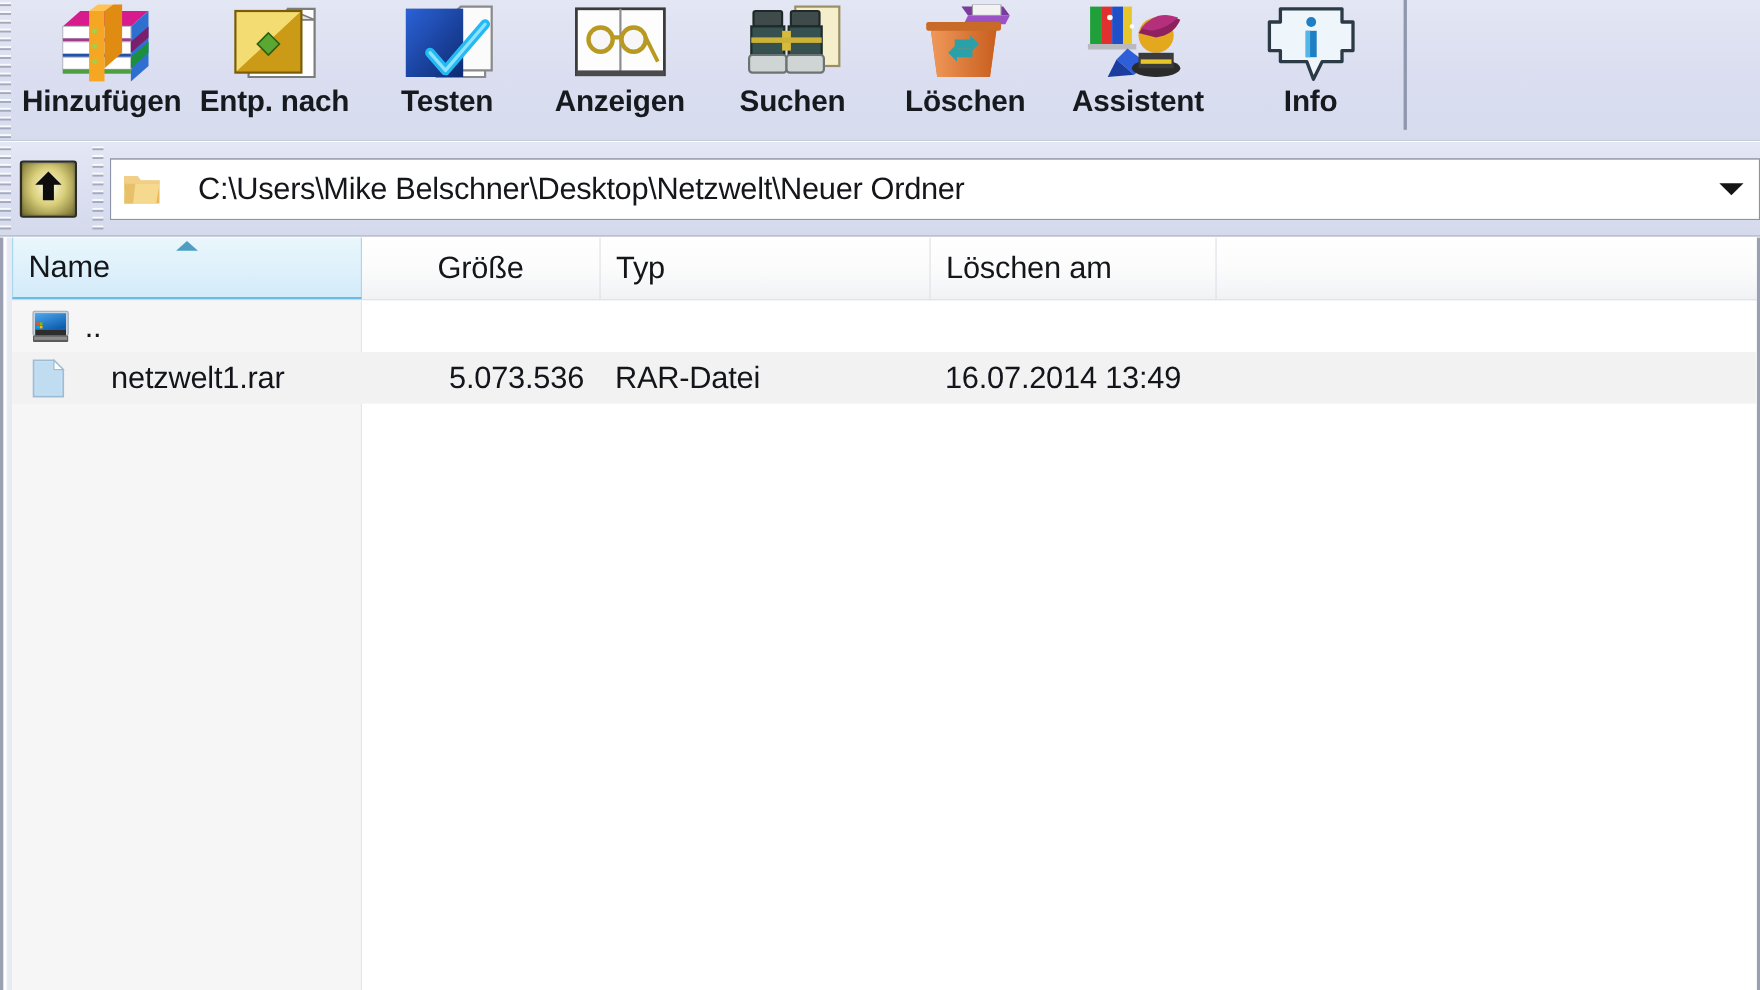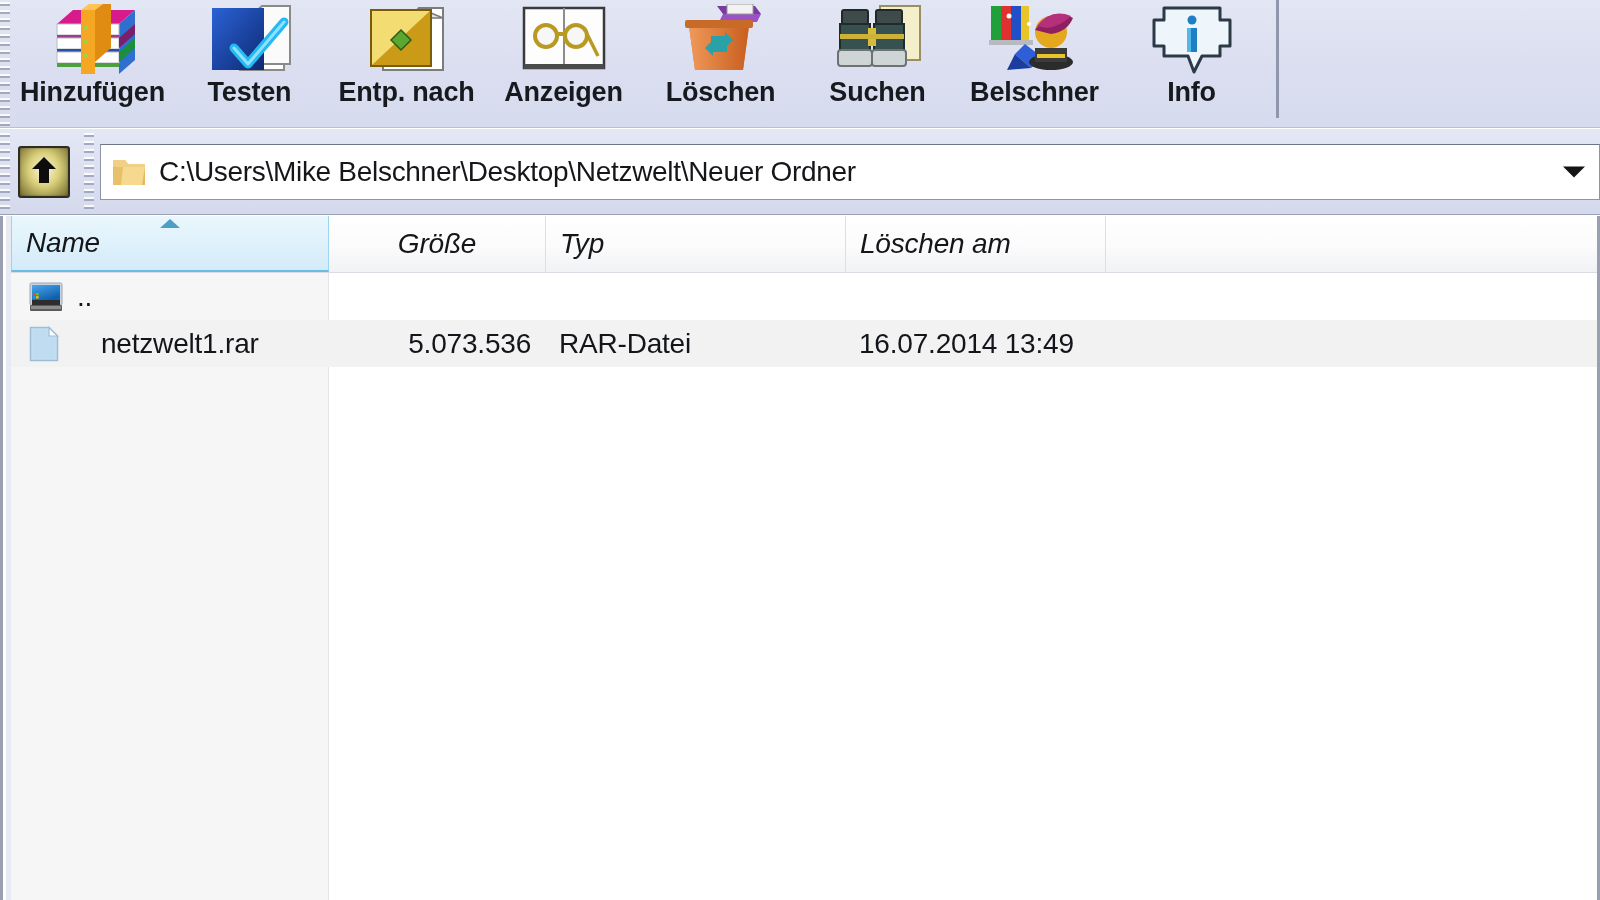--- a/index.html
+++ b/index.html
@@ -115,20 +115,21 @@
     height: 56px;
     margin-left: 6px;
     margin-right: 0;
     background: #ffffff;
     border: 1px solid #8d93a8;
     border-top-color: #6f7488;
     display: flex;
     align-items: center;
     padding: 0 0 0 10px;
     cursor: text;
+    gap: 21px;
   }
   .addr-field .folder-ico { flex: 0 0 auto; margin-right: 12px; display: flex; }
   .addr-text {
     font-size: 28px;
     color: #141619;
     white-space: nowrap;
     overflow: hidden;
     letter-spacing: -0.3px;
   }
   .addr-caret {
@@ -163,21 +164,20 @@
 
   .header-row {
     position: relative;
     display: flex;
     height: 57px;
     flex: 0 0 57px;
     background: linear-gradient(to bottom, #ffffff 0%, #fbfbfc 55%, #f1f2f5 100%);
     border-bottom: 1px solid #d9dce3;
     margin-left: 8px;
     z-index: 2;
-    font-style: italic;
   }
   .hcell {
     position: relative;
     display: flex;
     align-items: center;
     font-size: 28px;
     color: #14161a;
     border-right: 1px solid #dcdfe6;
     padding: 0 14px;
     cursor: default;
@@ -298,65 +298,82 @@
               <polygon points="52,6 68,-6 68,44 52,58" fill="#e08b12"></polygon>
             </g>
           </svg>
         </span>
         <span class="lbl">Hinzufügen</span>
       </div>
 
       <div class="tbtn">
         <span class="ico">
           <svg width="100" height="72" viewBox="0 0 100 72">
+            <polygon points="62,4 86,4 86,66 26,66 26,40" fill="#ffffff" stroke="#7c7c7c" stroke-width="2"></polygon>
+            <polygon points="62,4 86,14 62,14" fill="#e3e3e3" stroke="#7c7c7c" stroke-width="1.5"></polygon>
+            <polygon points="14,6 74,6 74,62 14,62" fill="#d9a81e"></polygon>
+            <polygon points="14,6 74,6 14,62" fill="#f3dc72"></polygon>
+            <polygon points="74,6 74,62 14,62" fill="#c08f12" opacity=".55"></polygon>
+            <rect x="14" y="6" width="60" height="56" fill="none" stroke="#7a5c06" stroke-width="2"></rect>
+            <polygon points="44,26 54,36 44,46 34,36" fill="#5aa832" stroke="#2c5e14" stroke-width="1.5"></polygon>
+          </svg>
+        </span>
+        <span class="lbl">Entp. nach</span>
+      </div>
+
+      <div class="tbtn">
+        <span class="ico">
+          <svg width="100" height="72" viewBox="0 0 100 72">
             <polygon points="50,8 84,8 84,66 40,66 40,22" fill="#ffffff" stroke="#8a8a8a" stroke-width="2"></polygon>
             <polygon points="62,2 90,2 90,60 46,60 46,16" fill="#fbfbfb" stroke="#8a8a8a" stroke-width="2"></polygon>
             <rect x="12" y="4" width="52" height="62" fill="#143a96"></rect>
             <rect x="12" y="4" width="52" height="62" fill="url(#bg1)"></rect>
             <defs>
               <linearGradient id="bg1" x1="0" y1="0" x2="1" y2="1">
                 <stop offset="0" stop-color="#2b62d6"></stop>
                 <stop offset="1" stop-color="#0d2a72"></stop>
               </linearGradient>
             </defs>
             <polyline points="34,44 48,60 84,18" fill="none" stroke="#23b9f2" stroke-width="9" stroke-linecap="round" stroke-linejoin="round"></polyline>
             <polyline points="34,44 48,60 84,18" fill="none" stroke="#8fe2ff" stroke-width="3" stroke-linecap="round" stroke-linejoin="round"></polyline>
           </svg>
         </span>
         <span class="lbl">Testen</span>
       </div>
 
       <div class="tbtn">
         <span class="ico">
           <svg width="100" height="72" viewBox="0 0 100 72">
-            <polygon points="62,4 86,4 86,66 26,66 26,40" fill="#ffffff" stroke="#7c7c7c" stroke-width="2"></polygon>
-            <polygon points="62,4 86,14 62,14" fill="#e3e3e3" stroke="#7c7c7c" stroke-width="1.5"></polygon>
-            <polygon points="14,6 74,6 74,62 14,62" fill="#d9a81e"></polygon>
-            <polygon points="14,6 74,6 14,62" fill="#f3dc72"></polygon>
-            <polygon points="74,6 74,62 14,62" fill="#c08f12" opacity=".55"></polygon>
-            <rect x="14" y="6" width="60" height="56" fill="none" stroke="#7a5c06" stroke-width="2"></rect>
-            <polygon points="44,26 54,36 44,46 34,36" fill="#5aa832" stroke="#2c5e14" stroke-width="1.5"></polygon>
-          </svg>
-        </span>
-        <span class="lbl">Entp. nach</span>
-      </div>
-
-      <div class="tbtn">
-        <span class="ico">
-          <svg width="100" height="72" viewBox="0 0 100 72">
             <rect x="10" y="4" width="80" height="60" fill="#fdfdfd" stroke="#3a3a3a" stroke-width="2.5"></rect>
             <line x1="50" y1="4" x2="50" y2="64" stroke="#8d8d8d" stroke-width="2"></line>
             <rect x="10" y="60" width="80" height="5" fill="#4b4b4b"></rect>
             <circle cx="32" cy="32" r="11" fill="#f7f7f7" stroke="#b89a22" stroke-width="4"></circle>
             <circle cx="62" cy="32" r="11" fill="#f7f7f7" stroke="#b89a22" stroke-width="4"></circle>
             <line x1="43" y1="30" x2="51" y2="30" stroke="#b89a22" stroke-width="4"></line>
             <line x1="73" y1="30" x2="84" y2="52" stroke="#b89a22" stroke-width="3.5"></line>
           </svg>
         </span>
         <span class="lbl">Anzeigen</span>
+      </div>
+
+      <div class="tbtn">
+        <span class="ico">
+          <svg width="100" height="72" viewBox="0 0 100 72">
+            <rect x="52" y="2" width="40" height="54" fill="#f5eecb" stroke="#9a8f64" stroke-width="2"></rect>
+            <rect x="14" y="6" width="26" height="14" rx="2" fill="#3f4a4a" stroke="#20292a" stroke-width="2"></rect>
+            <rect x="48" y="6" width="26" height="14" rx="2" fill="#3f4a4a" stroke="#20292a" stroke-width="2"></rect>
+            <rect x="12" y="20" width="30" height="26" fill="#36514f" stroke="#1d2b2a" stroke-width="2"></rect>
+            <rect x="46" y="20" width="30" height="26" fill="#36514f" stroke="#1d2b2a" stroke-width="2"></rect>
+            <rect x="40" y="24" width="8" height="18" fill="#d8bb3a"></rect>
+            <rect x="12" y="30" width="64" height="5" fill="#cdb23a"></rect>
+            <rect x="10" y="46" width="34" height="16" rx="3" fill="#cfd4d4" stroke="#6b7374" stroke-width="2"></rect>
+            <rect x="44" y="46" width="34" height="16" rx="3" fill="#cfd4d4" stroke="#6b7374" stroke-width="2"></rect>
+          </svg>
+        </span>
+        <span class="lbl">Suchen</span>
       </div>
 
       <div class="tbtn">
         <span class="ico">
           <svg width="100" height="72" viewBox="0 0 100 72">
             <polygon points="46,2 84,2 90,10 52,10" fill="#7a3b9e"></polygon>
             <polygon points="52,10 90,10 86,18 48,18" fill="#9b52c4"></polygon>
             <rect x="56" y="0" width="26" height="10" fill="#f2f2f2" stroke="#9a9a9a" stroke-width="1"></rect>
             <polygon points="18,22 78,22 72,66 24,66" fill="#e0762f"></polygon>
             <polygon points="18,22 78,22 72,66 24,66" fill="url(#tg)"></polygon>
@@ -372,55 +389,38 @@
               <polygon points="56,48 42,48 42,52 34,44 42,36 42,40 56,40"></polygon>
             </g>
           </svg>
         </span>
         <span class="lbl">Löschen</span>
       </div>
 
       <div class="tbtn">
         <span class="ico">
           <svg width="100" height="72" viewBox="0 0 100 72">
-            <rect x="52" y="2" width="40" height="54" fill="#f5eecb" stroke="#9a8f64" stroke-width="2"></rect>
-            <rect x="14" y="6" width="26" height="14" rx="2" fill="#3f4a4a" stroke="#20292a" stroke-width="2"></rect>
-            <rect x="48" y="6" width="26" height="14" rx="2" fill="#3f4a4a" stroke="#20292a" stroke-width="2"></rect>
-            <rect x="12" y="20" width="30" height="26" fill="#36514f" stroke="#1d2b2a" stroke-width="2"></rect>
-            <rect x="46" y="20" width="30" height="26" fill="#36514f" stroke="#1d2b2a" stroke-width="2"></rect>
-            <rect x="40" y="24" width="8" height="18" fill="#d8bb3a"></rect>
-            <rect x="12" y="30" width="64" height="5" fill="#cdb23a"></rect>
-            <rect x="10" y="46" width="34" height="16" rx="3" fill="#cfd4d4" stroke="#6b7374" stroke-width="2"></rect>
-            <rect x="44" y="46" width="34" height="16" rx="3" fill="#cfd4d4" stroke="#6b7374" stroke-width="2"></rect>
-          </svg>
-        </span>
-        <span class="lbl">Suchen</span>
-      </div>
-
-      <div class="tbtn">
-        <span class="ico">
-          <svg width="100" height="72" viewBox="0 0 100 72">
             <rect x="6" y="2" width="10" height="34" fill="#20a03a"></rect>
             <rect x="16" y="2" width="10" height="34" fill="#e03030"></rect>
             <rect x="26" y="2" width="10" height="34" fill="#2050c8"></rect>
             <rect x="36" y="2" width="8" height="34" fill="#e8c62a"></rect>
             <rect x="4" y="36" width="44" height="5" fill="#b9b9c0"></rect>
             <polygon points="40,40 58,54 46,64 30,50" fill="#2e5fd8"></polygon>
             <polygon points="30,50 46,64 22,66" fill="#1b3da0"></polygon>
             <circle cx="66" cy="28" r="16" fill="#e3a81e"></circle>
             <path d="M50 26 q16 -24 38 -12 q-6 14 -22 16 z" fill="#8e2060"></path>
             <path d="M52 22 q14 -18 34 -10 q-10 10 -24 12 z" fill="#b5307c"></path>
             <ellipse cx="66" cy="58" rx="22" ry="8" fill="#2b2b2b"></ellipse>
             <rect x="50" y="44" width="32" height="14" fill="#3b3b3b"></rect>
             <rect x="52" y="50" width="28" height="4" fill="#e8c62a"></rect>
             <circle cx="24" cy="12" r="2.5" fill="#ffffff"></circle>
             <circle cx="44" cy="20" r="2" fill="#ffffff"></circle>
           </svg>
         </span>
-        <span class="lbl">Belschner</span>
+        <span class="lbl">Assistent</span>
       </div>
 
       <div class="tbtn">
         <span class="ico">
           <svg width="100" height="72" viewBox="0 0 100 72">
             <path d="M22 4 L78 4 L78 16 L88 16 L88 42 L78 42 L78 52 L60 52 L52 68 L46 52 L22 52 L22 42 L12 42 L12 16 L22 16 Z" fill="#eef6fb" stroke="#2b3a46" stroke-width="3" stroke-linejoin="round"></path>
             <circle cx="50" cy="16" r="4.5" fill="#1f7fc4"></circle>
             <rect x="45" y="24" width="10" height="24" fill="#1f7fc4"></rect>
             <rect x="45" y="24" width="4" height="24" fill="#55b6e8"></rect>
           </svg>

